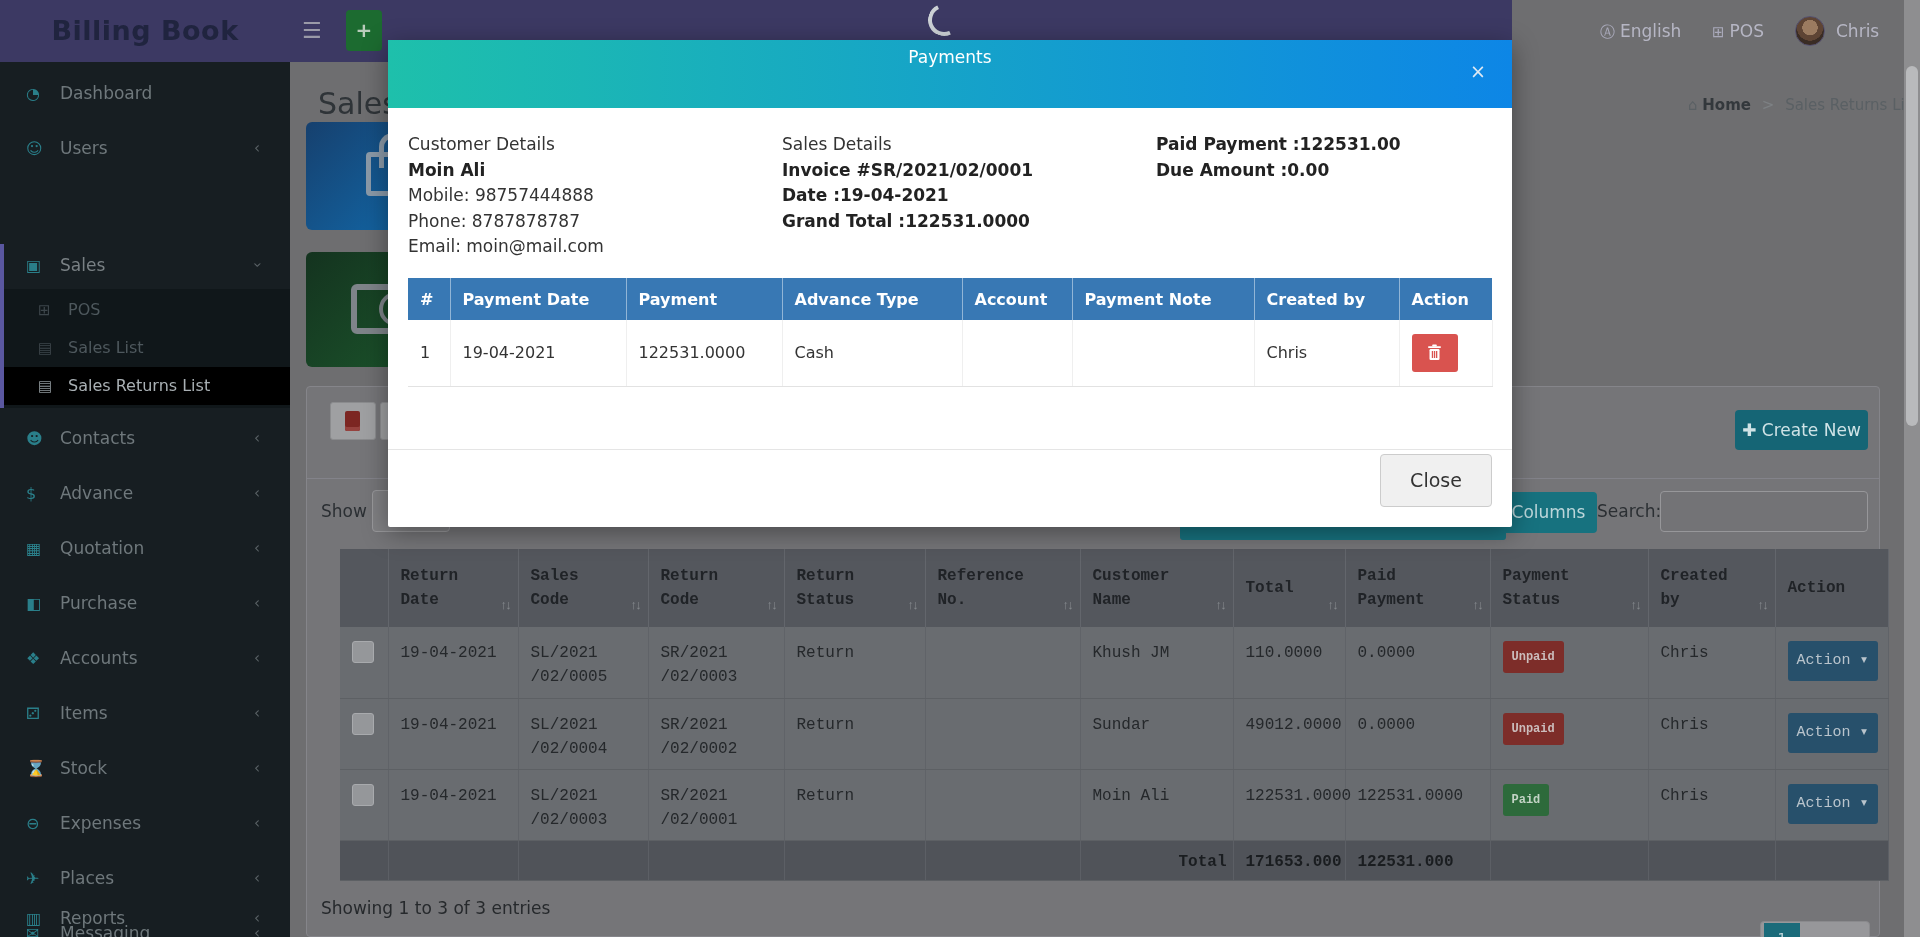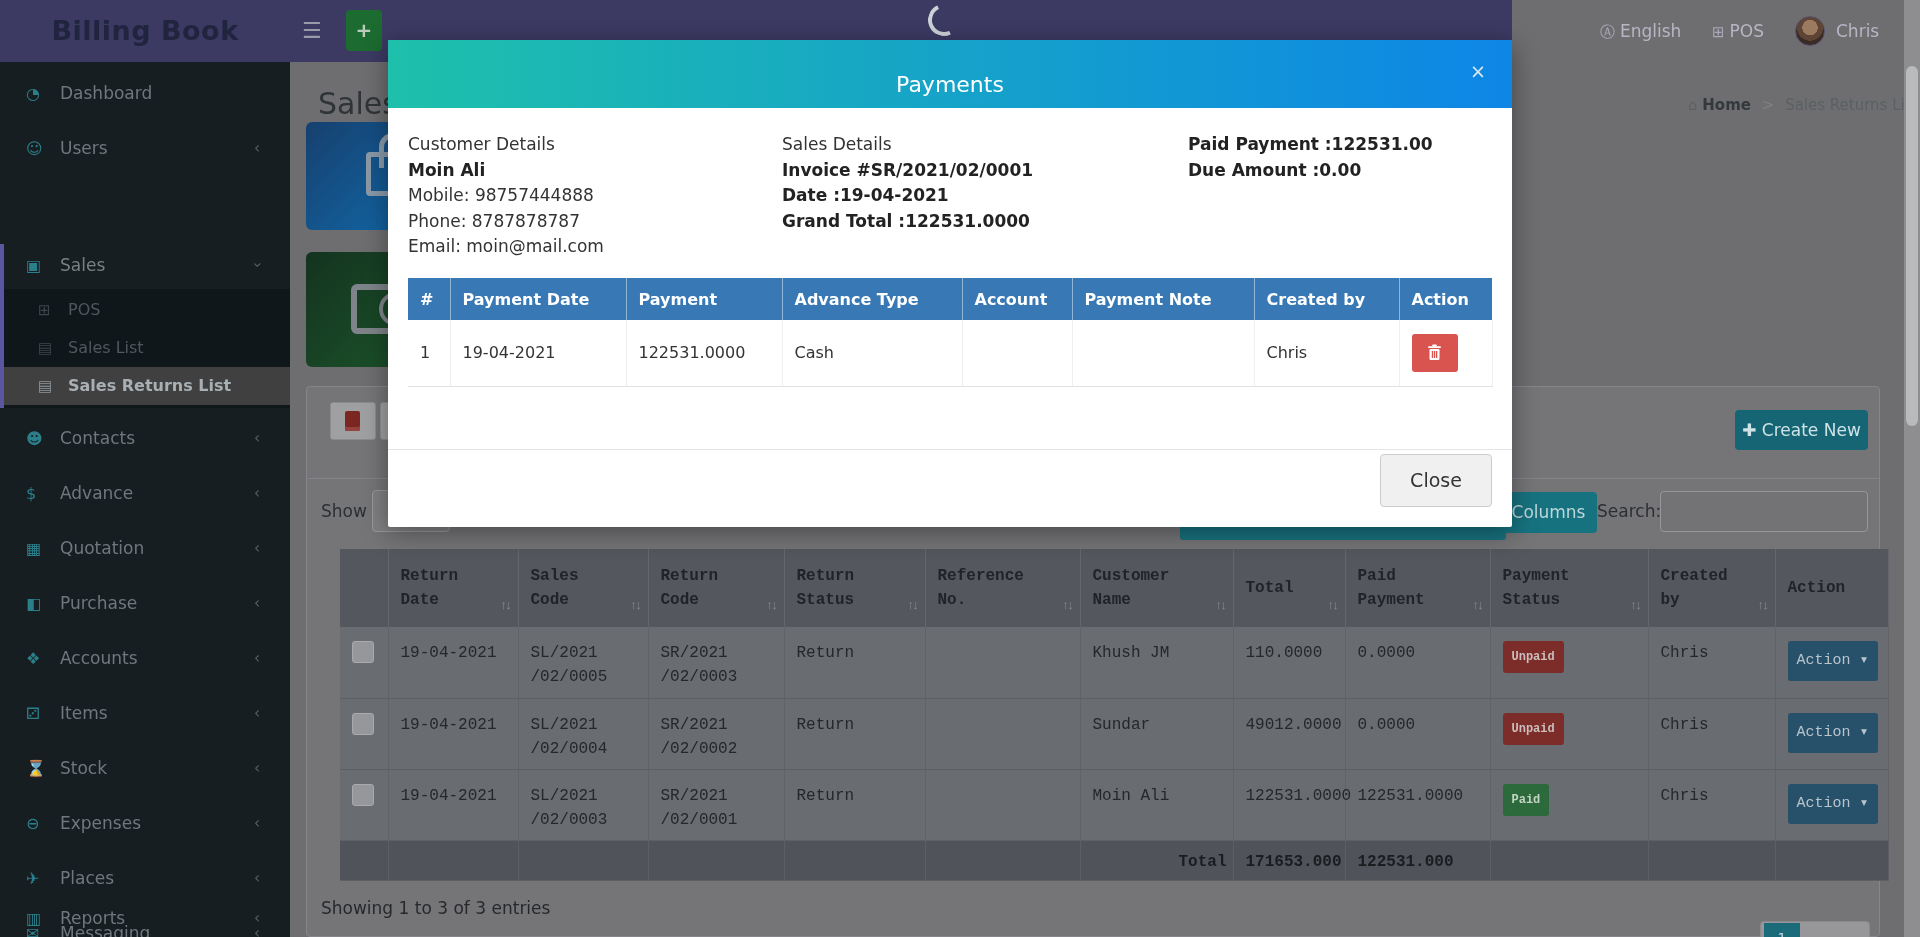--- a/index.html
+++ b/index.html
@@ -26,21 +26,21 @@
   .side-item { position:absolute; left:0; width:290px; height:42px; line-height:42px; cursor:pointer; }
   .side-item .ico { display:inline-block; width:34px; margin-left:26px; color:#2a7f8a; font-size:16px; text-align:left; }
   .side-item .lbl { color:#6f787c; font-size:17px; }
   .side-item .chev { position:absolute; right:30px; color:#5a6266; font-size:15px; }
   .chev-down { display:inline-block; transform:rotate(-90deg); }
   .sales-group { position:absolute; left:0; top:182px; width:290px; height:164px; border-left:4px solid #5a57a0; }
   .submenu { position:absolute; left:0; top:45px; width:286px; height:119px; background:#10171a; }
   .sub-item { position:absolute; left:0; width:286px; height:38px; line-height:38px; cursor:pointer; }
   .sub-item .ico { display:inline-block; width:30px; margin-left:34px; color:#3d464b; font-size:15px; }
   .sub-item .lbl { color:#4e585d; font-size:16px; }
-  .sub-item.active { background:#404040;font-weight:bold; }
+  .sub-item.active { background:#000000; }
   .sub-item.active .ico { color:#8d9599; }
   .sub-item.active .lbl { color:#a9b0b4; }
 
   
   .content-bg { left:290px; top:62px; width:1614px; height:875px; background:#6e6e70; }
   .breadcrumb { top:96px; left:1688px; font-size:15px; color:#5a6064; }
   .breadcrumb .home { color:#33383c; font-weight:bold; }
   .breadcrumb .sep { color:#7d8184; margin:0 6px; }
   .page-title { left:318px; top:86px; font-size:30px; color:#2f3438; }
 
@@ -103,21 +103,21 @@
 
   
   .spinner { left:928px; top:4px; width:32px; height:32px; border-radius:50%;
     border:4px solid #ccd1d5; border-left-color:transparent; border-bottom-color:transparent; transform:rotate(200deg); }
 
   
   .modal { left:388px; top:40px; width:1124px; height:487px; background:#ffffff; border-radius:2px;
     box-shadow:0 6px 26px rgba(0,0,0,0.38); }
   .modal-header { position:absolute; left:0; top:0; width:1124px; height:68px;
     background:linear-gradient(90deg,#1ec0ab 0%,#0d86e6 100%); }
-  .modal-title { position:absolute; width:1124px; top:32px; text-align:center; color:#ffffff; font-size:22px; }
+  .modal-title { position:absolute; width:1124px; top:7px; text-align:center; color:#ffffff; font-size:17px; }
   .modal-x { position:absolute; right:26px; top:20px; color:#dfe9f3; font-size:19px; cursor:pointer; }
   .detail-block { position:absolute; top:92px; width:360px; font-size:17px; line-height:25.5px; color:#333; }
   .detail-block .b { font-weight:bold; color:#222; }
   table.pay { position:absolute; left:20px; top:238px; border-collapse:collapse; table-layout:fixed; width:1084px; }
   table.pay th { background:#3878b4; color:#ffffff; font-size:16px; font-weight:bold; text-align:left;
     padding:11px 6px 11px 12px; height:42px; border-right:1px solid rgba(255,255,255,0.45); }
   table.pay td { color:#333; font-size:16px; padding:6px 6px 6px 12px; height:66px; vertical-align:middle;
     border-bottom:1px solid #e2e2e2; border-right:1px solid #efefef; }
   .del-btn { width:46px; height:38px; background:#d9534f; border:none; border-radius:3px; cursor:pointer;
     display:flex; align-items:center; justify-content:center; }
@@ -396,21 +396,21 @@
       <div>Email: moin@mail.com</div>
     </div>
 
     <div class="detail-block" style="left:394px;">
       <div>Sales Details</div>
       <div class="b">Invoice #SR/2021/02/0001</div>
       <div class="b">Date :19-04-2021</div>
       <div class="b">Grand Total :122531.0000</div>
     </div>
 
-    <div class="detail-block" style="left:768px;margin-left:32px;">
+    <div class="detail-block" style="left:768px;">
       <div class="b">Paid Payment :122531.00</div>
       <div class="b">Due Amount :0.00</div>
     </div>
 
     <table class="pay">
       <colgroup>
         <col style="width:42px">
           <col style="width:176px">
           <col style="width:156px">
           <col style="width:180px">

